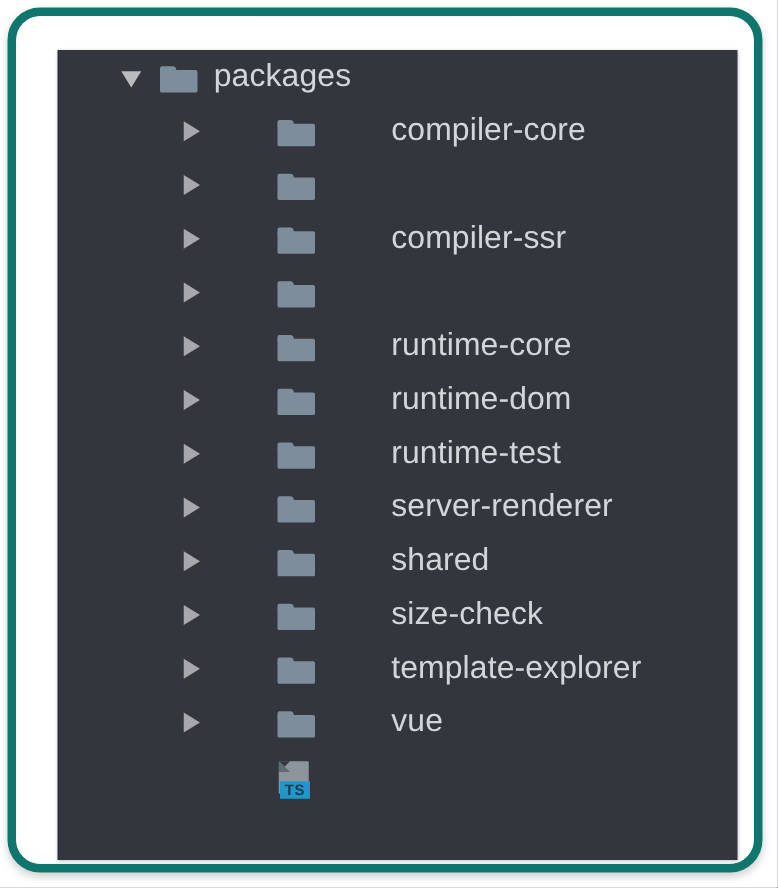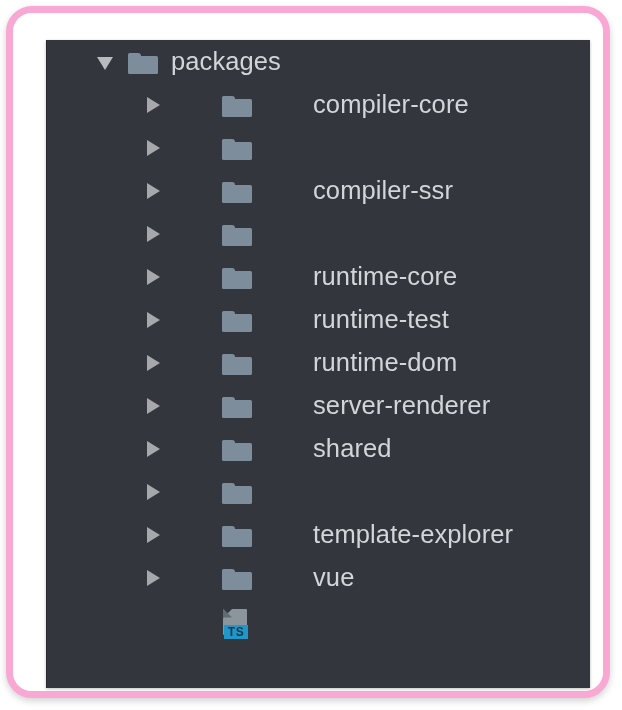--- a/index.html
+++ b/index.html
@@ -22,21 +22,21 @@
     background: #ffffff;
   }
 
   .outer-frame {
     position: absolute;
     left: 6px;
     top: 6px;
     width: 604px;
     height: 692px;
     box-sizing: border-box;
-    border: 7px solid #f9a8d4;
+    border: 7px solid #0f766e;
     border-radius: 26px;
     background: #ffffff;
     box-shadow: 0 3px 7px rgba(0,0,0,0.18);
   }
 
   .inner-white {
     position: absolute;
     left: 0;
     top: 0;
     right: 0;
@@ -263,60 +263,61 @@
               <span class="row-label">runtime-core</span>
             </li>
             <li class="tree-row depth-1">
               <span class="twisty collapsed"></span>
               <span class="icon-slot">
                 <span class="folder-icon">
                   <span class="tab"></span>
                   <span class="body"></span>
                 </span>
               </span>
+              <span class="row-label">runtime-dom</span>
+            </li>
+            <li class="tree-row depth-1">
+              <span class="twisty collapsed"></span>
+              <span class="icon-slot">
+                <span class="folder-icon">
+                  <span class="tab"></span>
+                  <span class="body"></span>
+                </span>
+              </span>
               <span class="row-label">runtime-test</span>
             </li>
             <li class="tree-row depth-1">
               <span class="twisty collapsed"></span>
               <span class="icon-slot">
                 <span class="folder-icon">
                   <span class="tab"></span>
                   <span class="body"></span>
                 </span>
               </span>
-              <span class="row-label">runtime-dom</span>
-            </li>
-            <li class="tree-row depth-1">
-              <span class="twisty collapsed"></span>
-              <span class="icon-slot">
-                <span class="folder-icon">
-                  <span class="tab"></span>
-                  <span class="body"></span>
-                </span>
-              </span>
               <span class="row-label">server-renderer</span>
             </li>
             <li class="tree-row depth-1">
               <span class="twisty collapsed"></span>
               <span class="icon-slot">
                 <span class="folder-icon">
                   <span class="tab"></span>
                   <span class="body"></span>
                 </span>
               </span>
               <span class="row-label">shared</span>
             </li>
             <li class="tree-row depth-1">
               <span class="twisty collapsed"></span>
               <span class="icon-slot">
                 <span class="folder-icon">
                   <span class="tab"></span>
                   <span class="body"></span>
                 </span>
               </span>
+              <span class="row-label">size-check</span>
             </li>
             <li class="tree-row depth-1">
               <span class="twisty collapsed"></span>
               <span class="icon-slot">
                 <span class="folder-icon">
                   <span class="tab"></span>
                   <span class="body"></span>
                 </span>
               </span>
               <span class="row-label">template-explorer</span>

